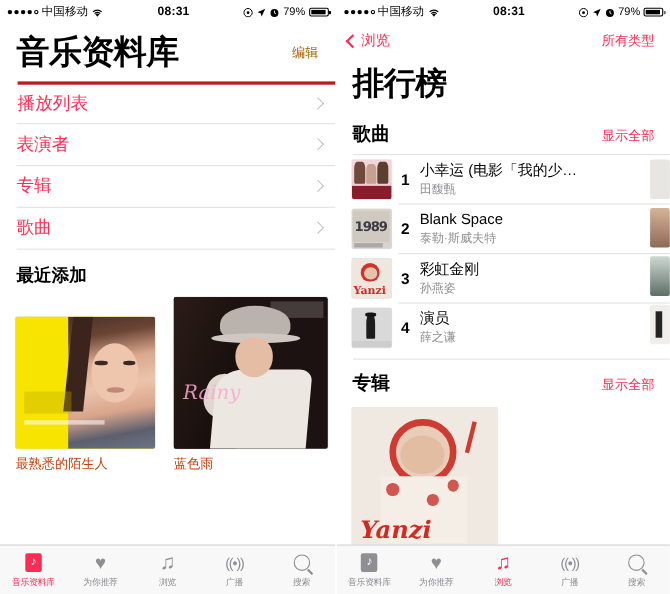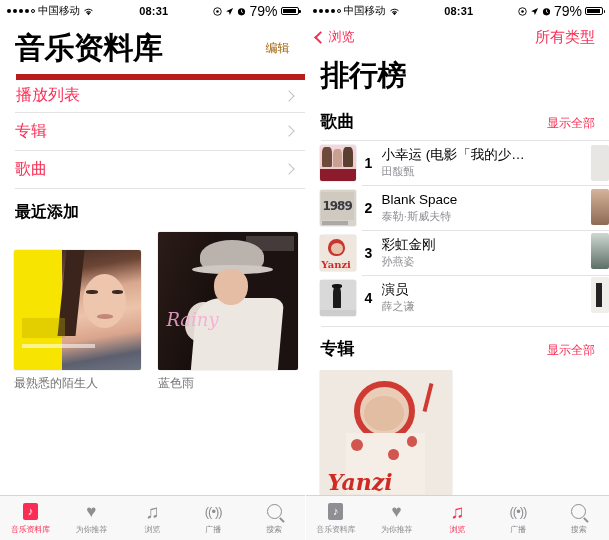--- a/index.html
+++ b/index.html
@@ -21,21 +21,21 @@
     padding:0 6px 0 7px;font-size:10px;color:#000;
     box-sizing:border-box;
   }
   .sb-left{display:flex;align-items:center;gap:3px;flex:0 0 auto;}
   .dots{display:flex;align-items:center;gap:2px;}
   .dot{width:4px;height:4px;border-radius:50%;background:#000;display:block;}
   .dot.hollow{background:#fff;border:1px solid #000;width:2px;height:2px;}
   .carrier{font-size:10.5px;letter-spacing:0;}
   .wifi{display:inline-block;width:11px;height:9px;position:relative;}
   .sb-center{flex:1;text-align:center;font-size:11px;font-weight:bold;letter-spacing:0.2px;}
-  .sb-right{display:flex;align-items:center;gap:3px;flex:0 0 auto;font-size:14px;}
+  .sb-right{display:flex;align-items:center;gap:3px;flex:0 0 auto;font-size:10px;}
   .battery{
     width:18px;height:8.5px;border:1px solid #000;border-radius:2px;
     position:relative;display:inline-block;box-sizing:border-box;
   }
   .battery:after{
     content:"";position:absolute;right:-3px;top:2px;width:1.5px;height:3px;
     background:#000;border-radius:0 1px 1px 0;
   }
   .battery i{position:absolute;left:1px;top:1px;bottom:1px;width:13px;background:#000;display:block;}
   .loc{display:inline-block;width:9px;height:9px;}
@@ -50,39 +50,39 @@
   .edit-btn{font-size:12px;color:#a16207;padding-bottom:7px;}
 
   
   .nav-list{margin-top:4px;}
   .nav-row{
     display:flex;align-items:center;justify-content:space-between;
     height:38px;margin-left:15px;padding-right:12px;
     border-top:1px solid #e3e3e6;
     box-sizing:border-box;
   }
-  .nav-row:first-child{border-top:6px solid #b91c1c;margin-left:16px;}
+  .nav-row:first-child{border-top:3px solid #b91c1c;margin-left:16px;}
   .nav-row .lbl{font-size:16px;color:#fb2d55;font-weight:500;}
   .chev{
     width:7px;height:7px;border-right:1.6px solid #c3c3c7;border-top:1.6px solid #c3c3c7;
     transform:rotate(45deg);display:inline-block;
   }
   .nav-list-end{border-top:1px solid #e3e3e6;margin-left:15px;}
 
   
   .sec-title{font-size:16px;font-weight:bold;color:#000;margin:13px 0 9px 15px;}
   .albums{display:flex;padding:0 0 0 14px;gap:17px;align-items:flex-end;}
   .album{width:127px;}
   .album.tall{width:140px;}
   .art{
     width:127px;height:120px;border-radius:2px;overflow:hidden;
     box-shadow:0 0 0 0.5px rgba(0,0,0,.10);position:relative;
   }
   .art.tall{width:140px;height:138px;}
-  .album-name{font-size:12px;color:#737373;margin-top:5px;white-space:nowrap;overflow:hidden;}
+  .album-name{font-size:12px;color:#c2410c;margin-top:5px;white-space:nowrap;overflow:hidden;}
 
   
   .art1{background:#f7e400;}
   .art1 .face{
     position:absolute;right:0;top:0;width:62%;height:100%;
     background:linear-gradient(170deg,#4a3128 0%,#6b4434 16%,#d9a88e 34%,#ecc4ab 52%,#d9a58c 70%,#5c5f6e 86%,#6e7484 100%);
   }
   .art1 .hairL{position:absolute;right:48%;top:0;width:14%;height:72%;background:#3a241b;transform:skewX(-6deg);}
   .art1 .cheek{position:absolute;right:12%;top:20%;width:34%;height:45%;border-radius:50%;background:#edc6ad;}
   .art1 .eyeA{position:absolute;right:34%;top:34%;width:9%;height:3.5%;background:#3b2a22;border-radius:40%;}
@@ -108,21 +108,21 @@
   
   .nav-bar{
     display:flex;align-items:center;justify-content:space-between;
     padding:4px 14px 2px 10px;height:22px;
   }
   .back{display:flex;align-items:center;gap:4px;color:#fb2d55;font-size:13px;}
   .back .bchev{
     width:7px;height:7px;border-left:2px solid #fb2d55;border-bottom:2px solid #fb2d55;
     transform:rotate(45deg);display:inline-block;
   }
-  .all-types{color:#fb2d55;font-size:15px;}
+  .all-types{color:#fb2d55;font-size:12px;}
   .big-title{font-size:29px;font-weight:bold;color:#000;margin:6px 0 0 15px;letter-spacing:-0.5px;}
 
   
   .sec-hdr{
     display:flex;align-items:baseline;justify-content:space-between;
     padding:0 14px 0 15px;margin-top:14px;
   }
   .sec-hdr .h{font-size:17px;font-weight:bold;color:#000;}
   .sec-hdr .more{font-size:12px;color:#fb2d55;}
   .hr{height:1px;background:#e3e3e6;margin:7px 0 0 15px;}
@@ -273,20 +273,24 @@
       <div class="lib-title">音乐资料库</div>
       <div class="edit-btn">编辑</div>
     </div>
 
     <div class="nav-list">
       <div class="nav-row">
         <span class="lbl">播放列表</span>
         <span class="chev"></span>
       </div>
       <div class="nav-row">
+        <span class="lbl">表演者</span>
+        <span class="chev"></span>
+      </div>
+      <div class="nav-row">
         <span class="lbl">专辑</span>
         <span class="chev"></span>
       </div>
       <div class="nav-row">
         <span class="lbl">歌曲</span>
         <span class="chev"></span>
       </div>
       <div class="nav-list-end"></div>
     </div>
 

